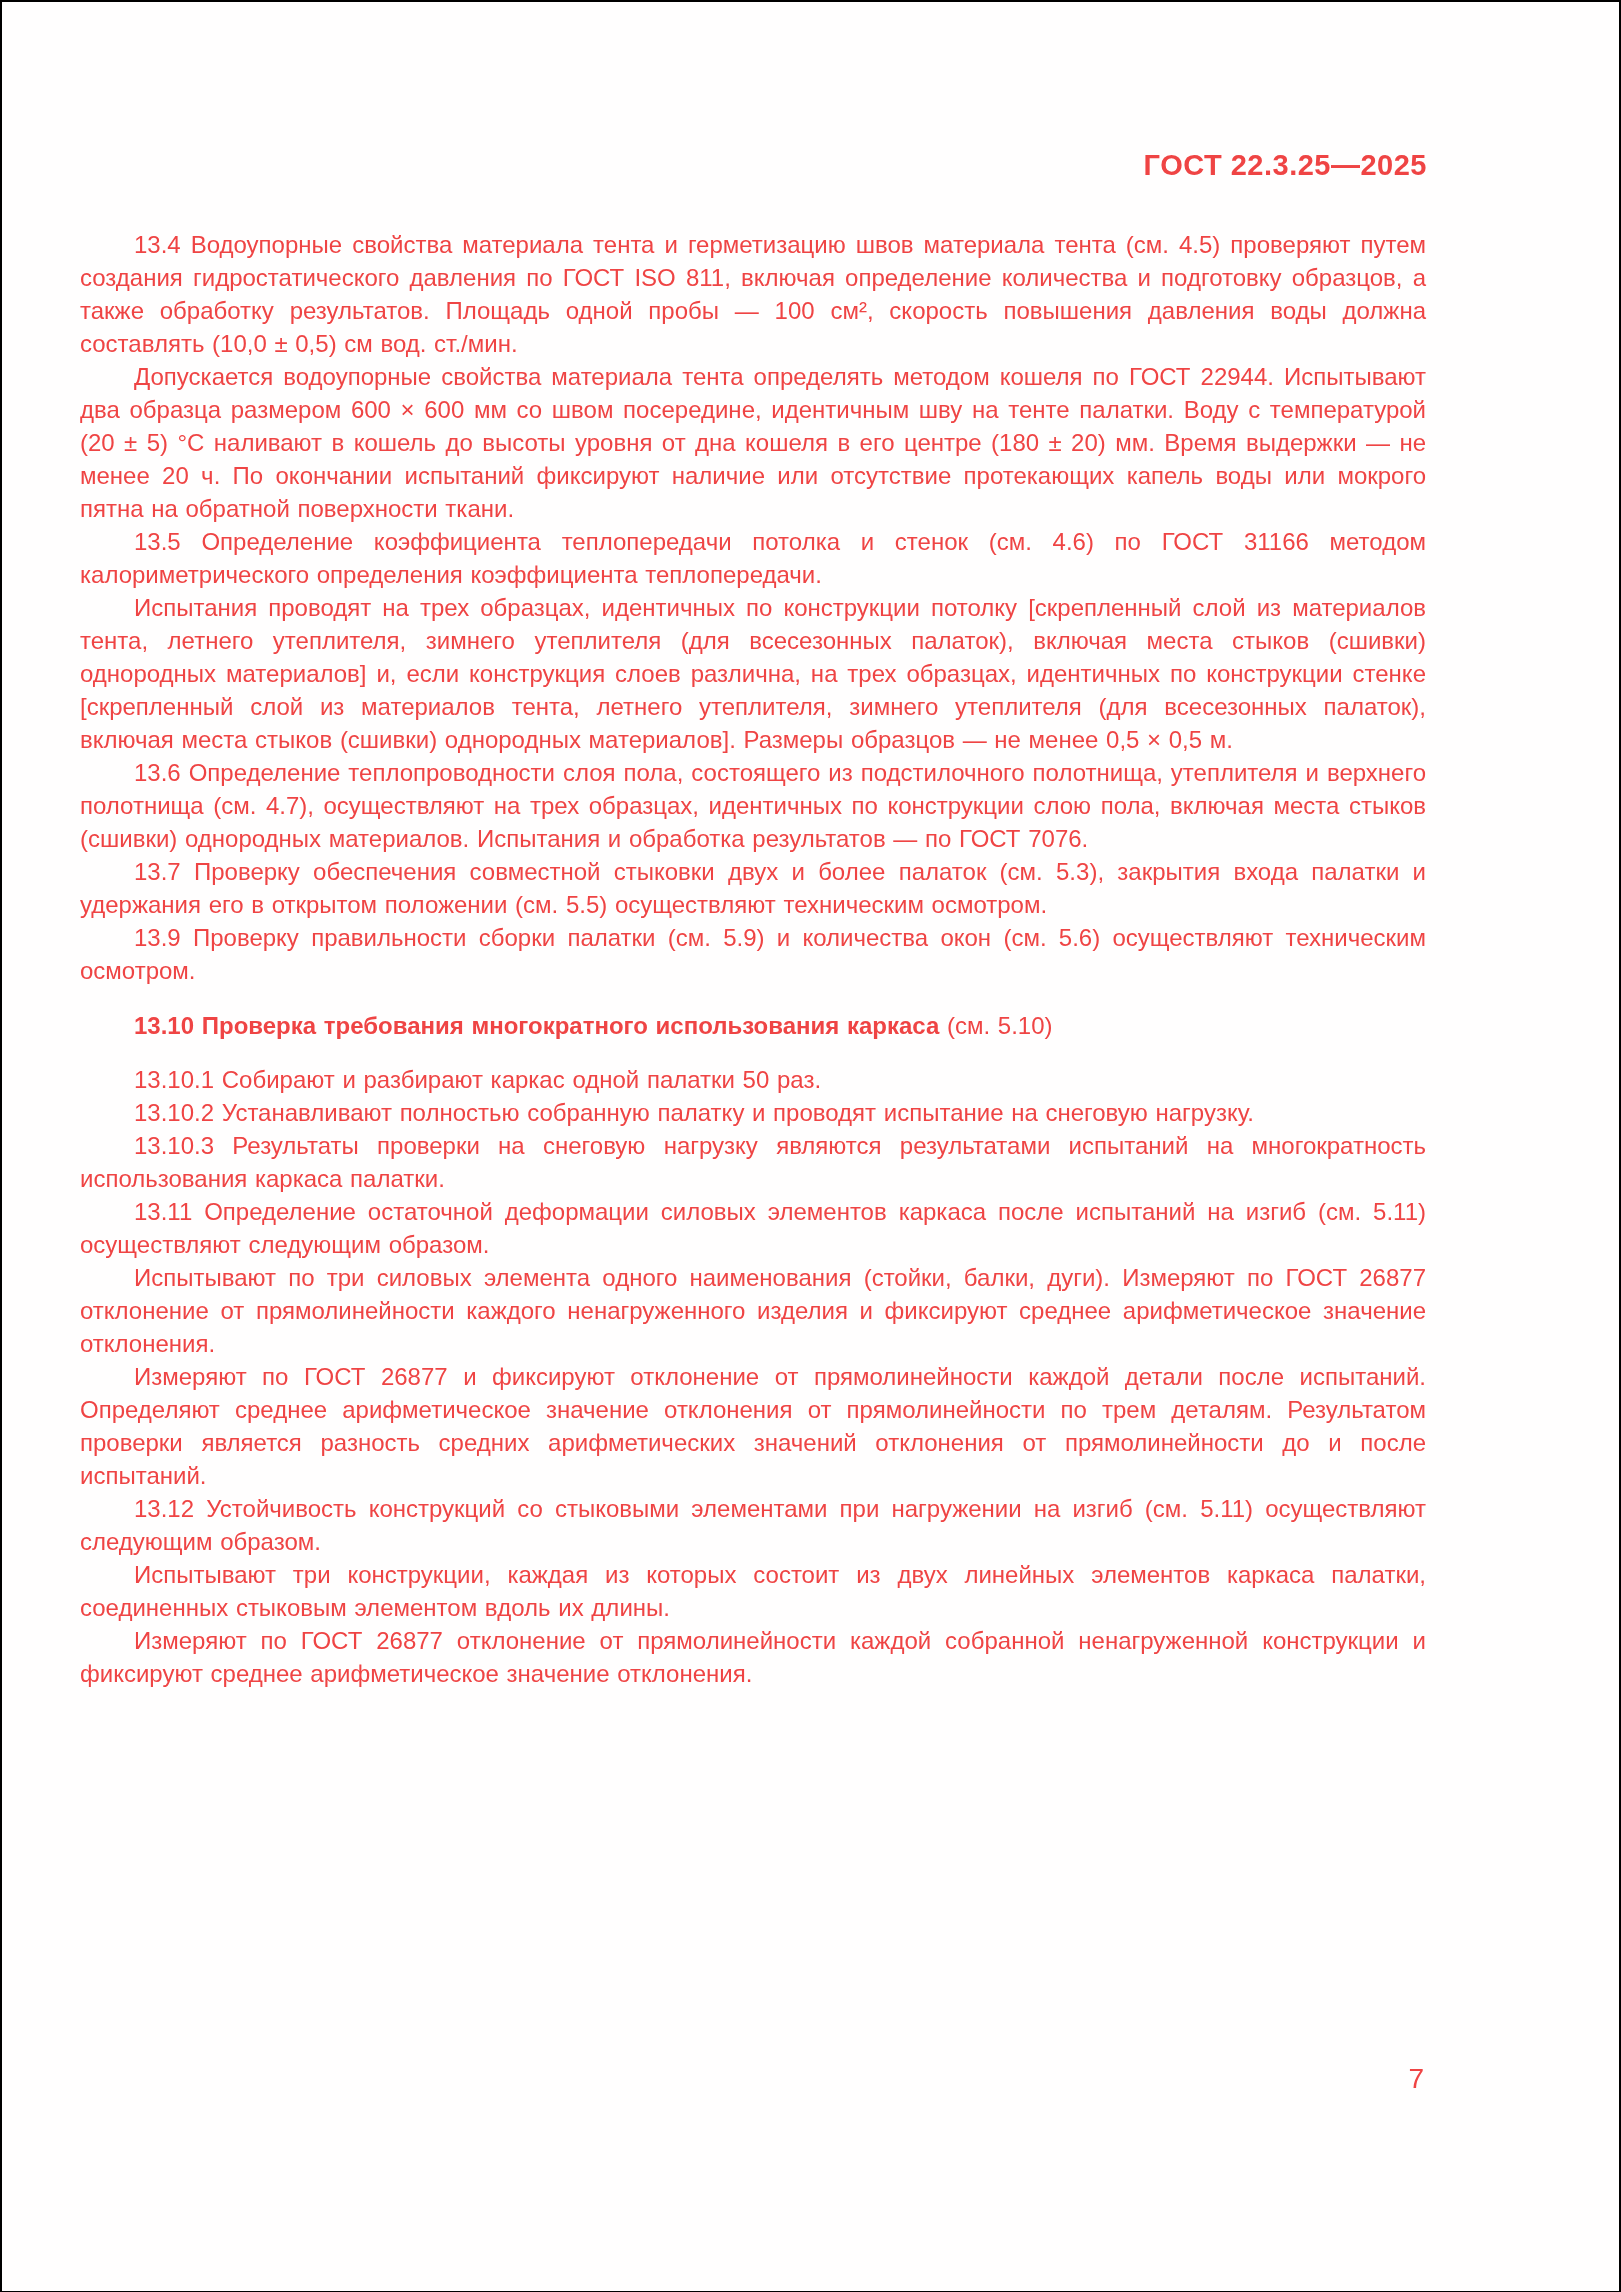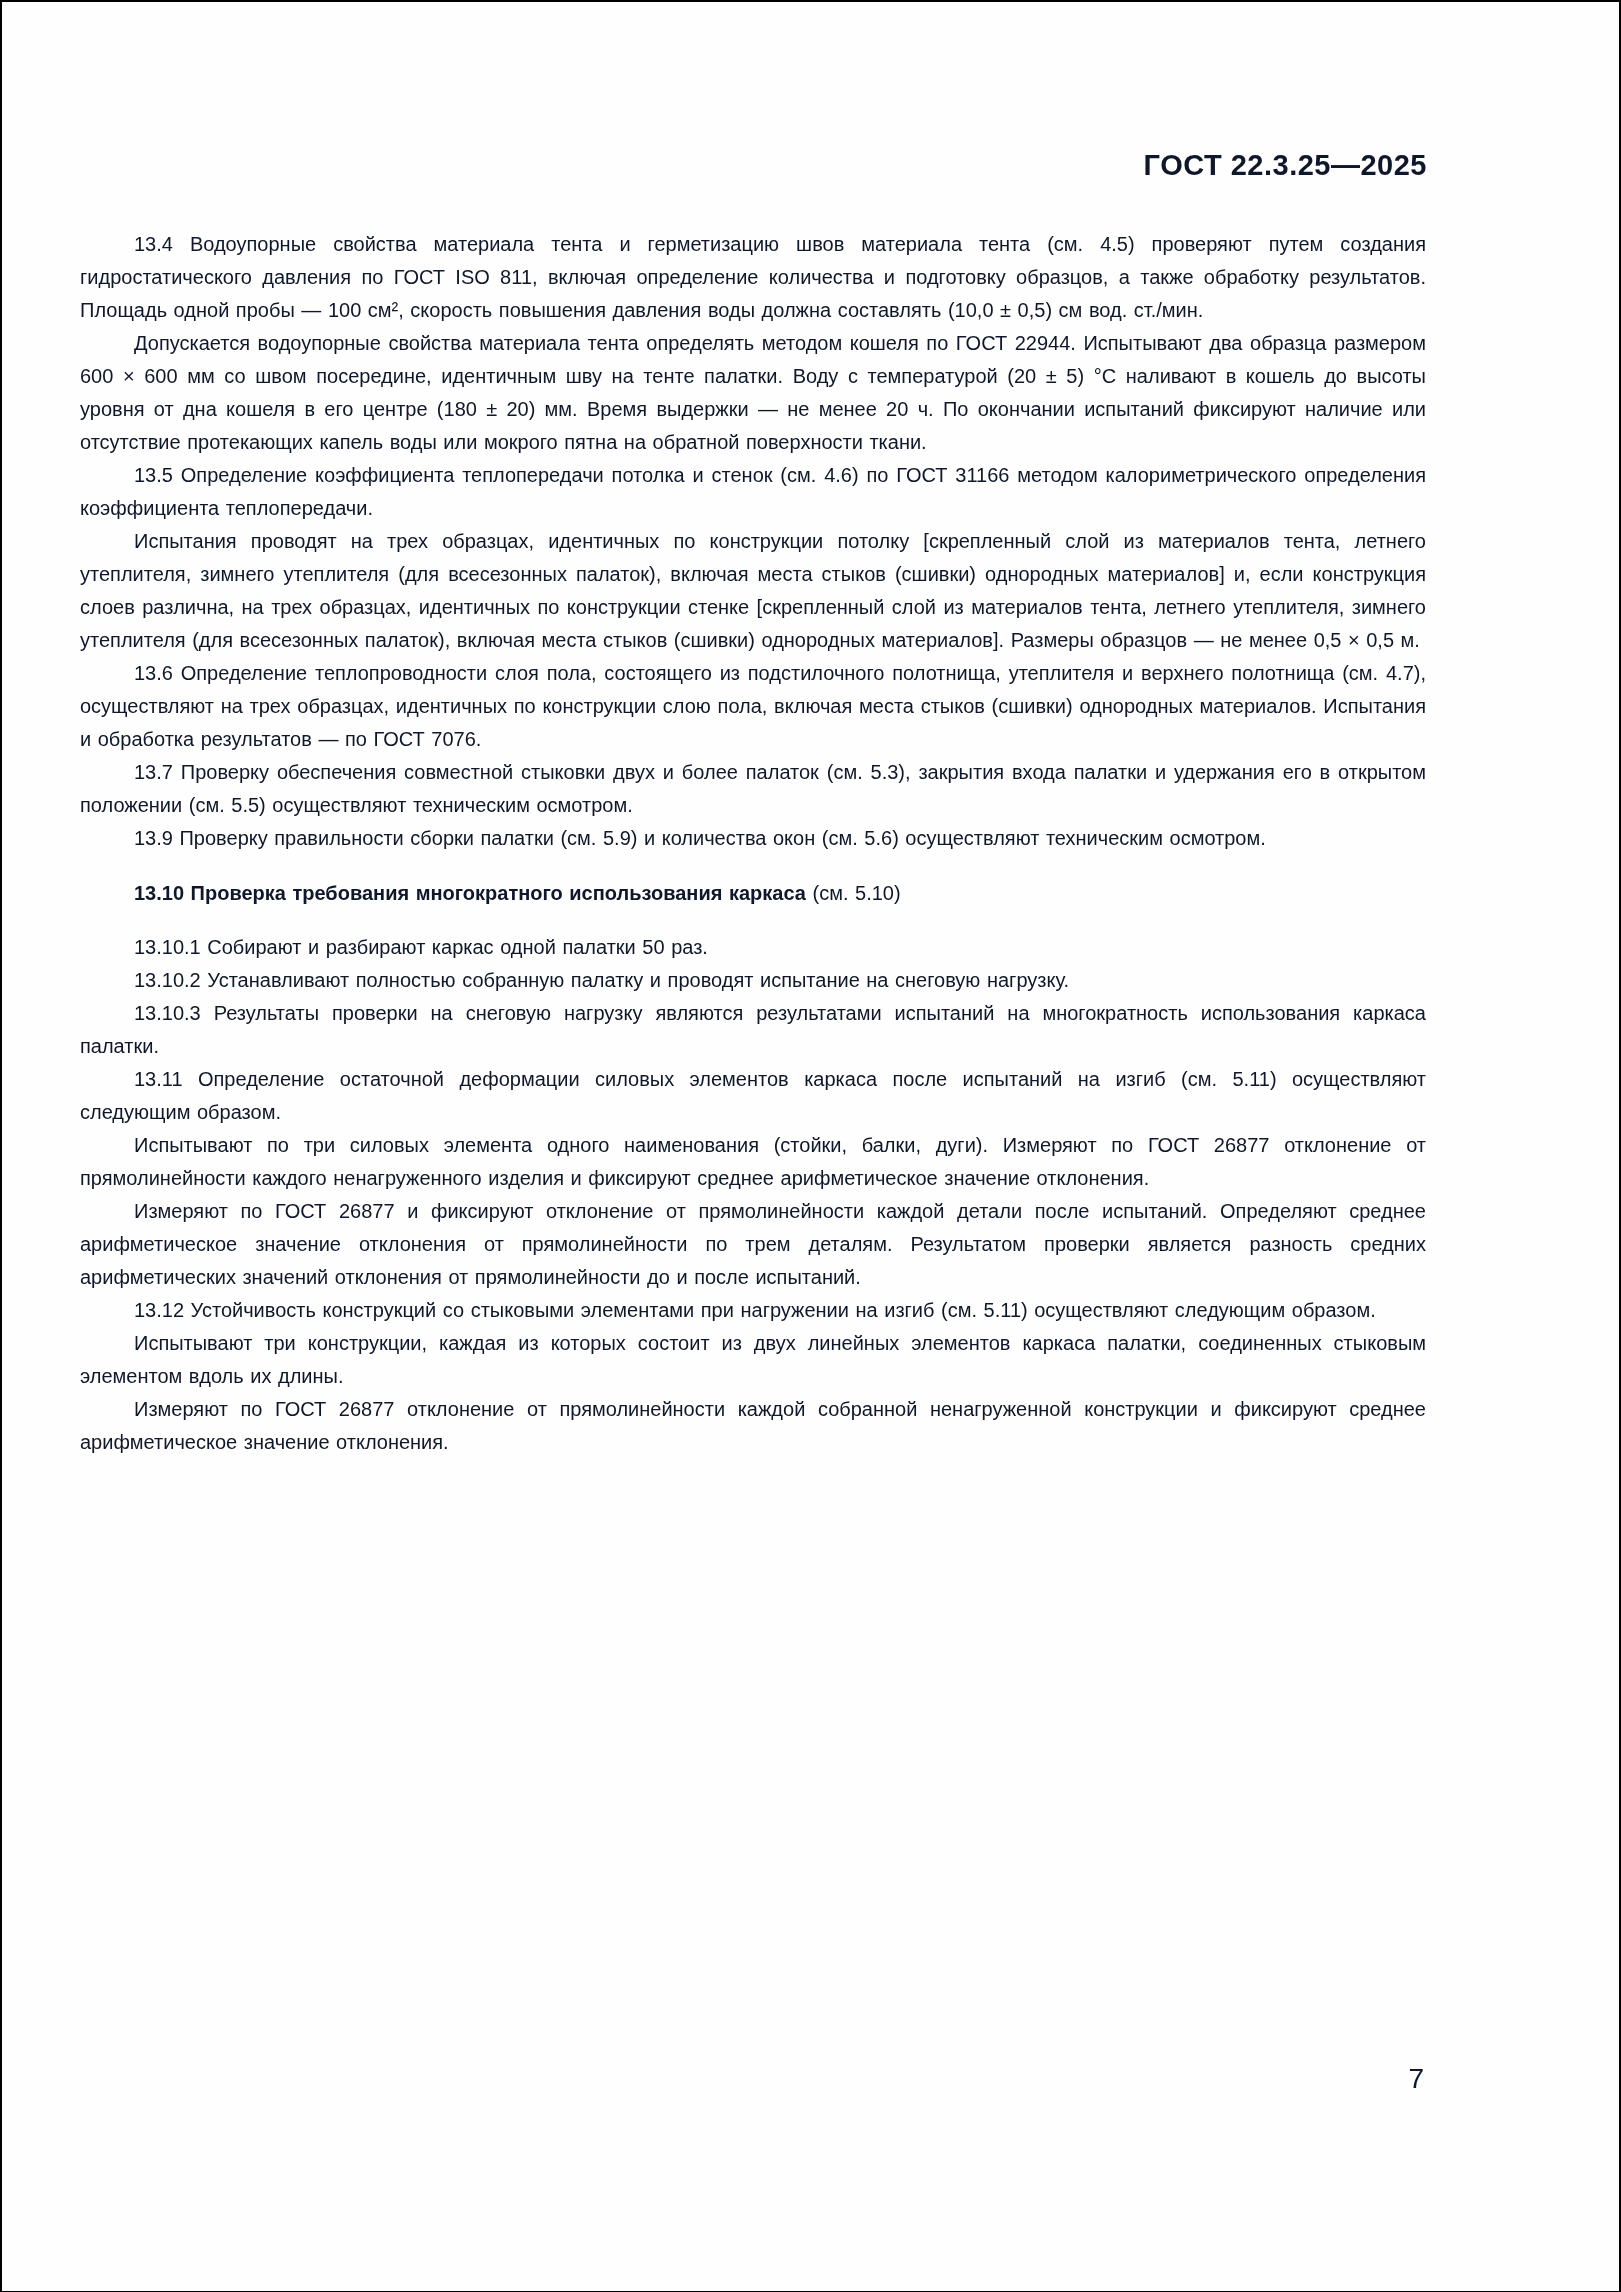--- a/index.html
+++ b/index.html
@@ -8,21 +8,21 @@
     background: #ffffff;
   }
   .page {
     position: relative;
     width: 1621px;
     height: 2293px;
     background: #fffefe;
     border: 2px solid #000000;
     box-sizing: border-box;
     font-family: "Liberation Sans", sans-serif;
-    color: #0f172a;
+    color: #ef4444;
     overflow: hidden;
   }
   .doc-header {
     position: absolute;
     top: 147px;
     left: 78px;
     right: 192px;
     text-align: right;
     font-size: 29px;
     font-weight: 700;
@@ -30,21 +30,21 @@
     white-space: nowrap;
   }
   .content {
     position: absolute;
     top: 226px;
     left: 78px;
     right: 193px;
   }
   .content p {
     margin: 0;
-    font-size: 20px;
+    font-size: 24px;
     line-height: 33px;
     text-align: justify;
     text-indent: 54px;
     word-spacing: 1px;
     hyphens: auto;
   }
   .content p.section-heading {
     margin-top: 21.6px;
     margin-bottom: 21.6px;
     text-align: left;

